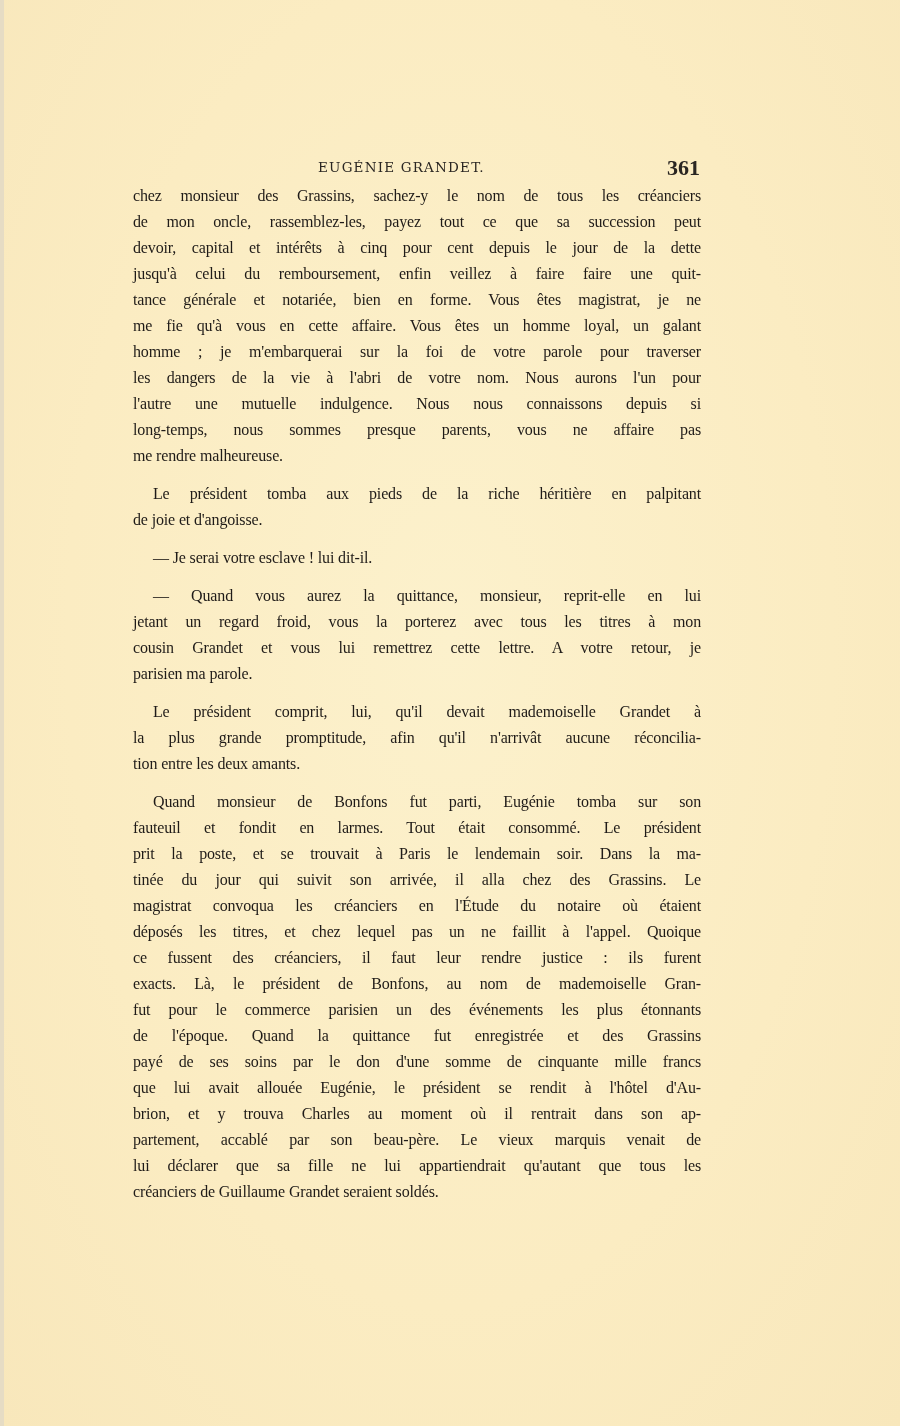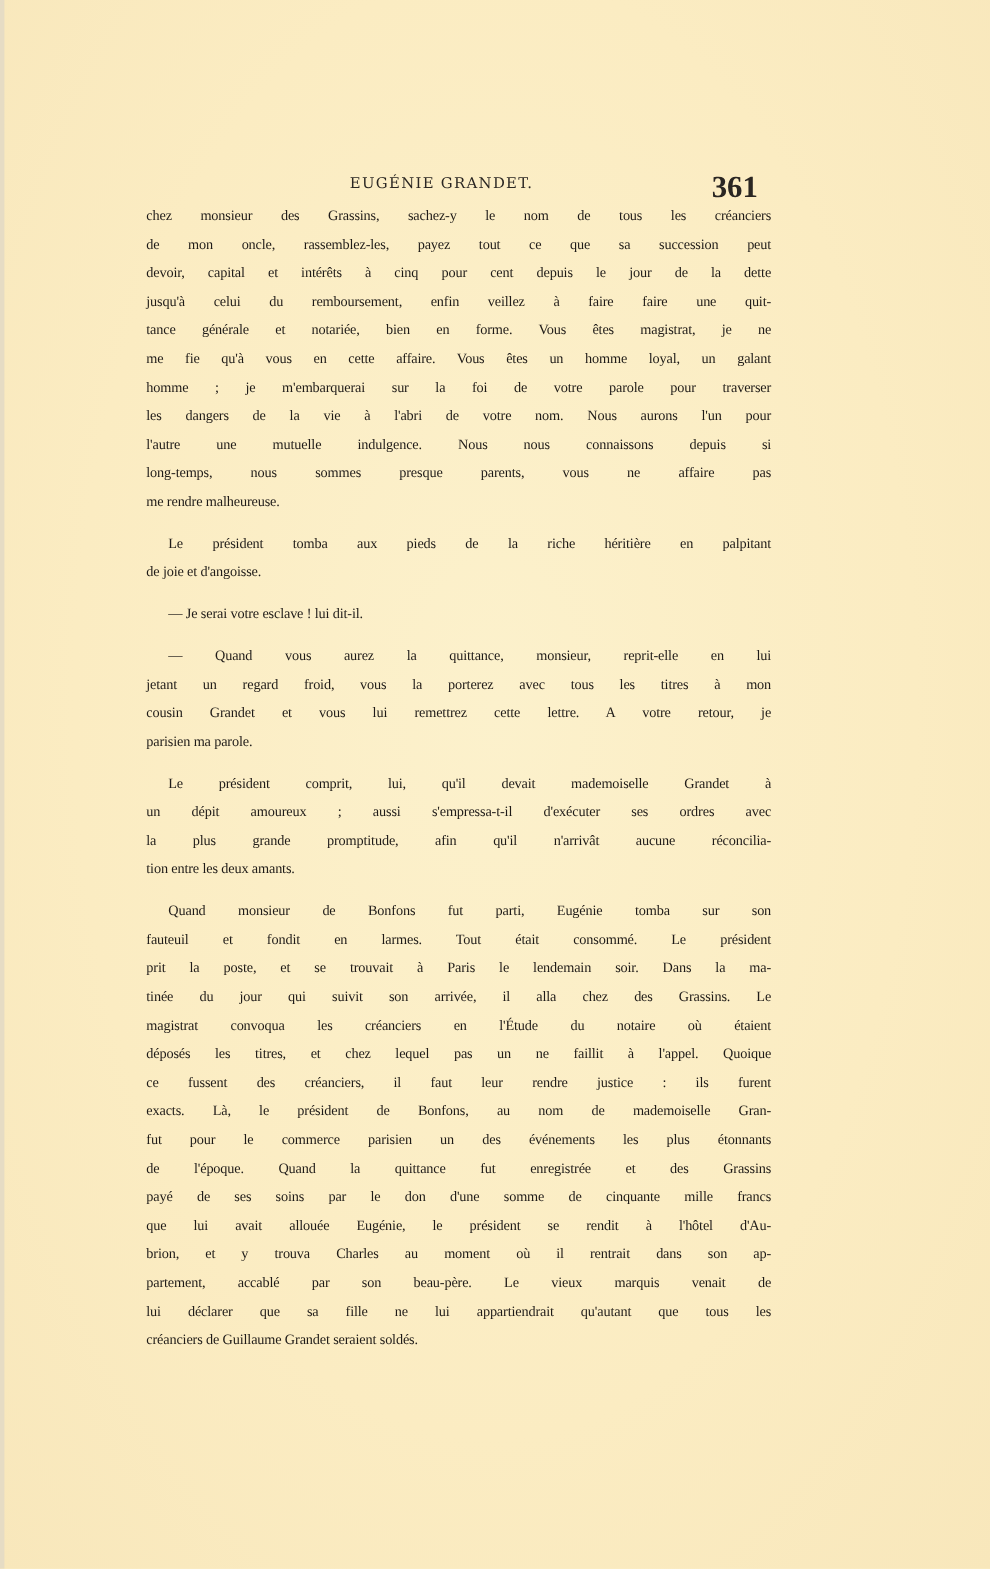--- a/index.html
+++ b/index.html
@@ -38,34 +38,34 @@
     .running-title {
       position: absolute;
       left: 184px;
       top: 4px;
       font-size: 13.5px;
       letter-spacing: 1.2px;
       font-weight: normal;
     }
     .page-number {
       position: absolute;
-      right: 11px;
+      right: 0;
       top: 0;
-      font-size: 28px;
+      font-size: 22px;
       font-family: "Liberation Serif", serif;
       font-weight: bold;
       margin-left: 20px;
     }
     .text-block {
       position: absolute;
       left: 133px;
       top: 183px;
       width: 568px;
       font-family: "Liberation Serif", serif;
-      font-size: 13px;
+      font-size: 16px;
       line-height: 26px;
       color: #1f1b18;
       text-align: justify;
       font-stretch: condensed;
     }
     .line {
       display: block;
       height: 26px;
       white-space: nowrap;
       text-align-last: justify;
@@ -112,21 +112,20 @@
         <span class="line indent last">— Je serai votre esclave ! lui dit-il.</span>
       </div>
       <div class="para">
         <span class="line indent">— Quand vous aurez la quittance, monsieur, reprit-elle en lui</span>
         <span class="line">jetant un regard froid, vous la porterez avec tous les titres à mon</span>
         <span class="line">cousin Grandet et vous lui remettrez cette lettre. A votre retour, je</span>
         <span class="line last">parisien ma parole.</span>
       </div>
       <div class="para">
         <span class="line indent">Le président comprit, lui, qu'il devait mademoiselle Grandet à</span>
-        <span class="line">un dépit amoureux ; aussi s'empressa-t-il d'exécuter ses ordres avec</span>
         <span class="line">la plus grande promptitude, afin qu'il n'arrivât aucune réconcilia-</span>
         <span class="line last">tion entre les deux amants.</span>
       </div>
       <div class="para">
         <span class="line indent">Quand monsieur de Bonfons fut parti, Eugénie tomba sur son</span>
         <span class="line">fauteuil et fondit en larmes. Tout était consommé. Le président</span>
         <span class="line">prit la poste, et se trouvait à Paris le lendemain soir. Dans la ma-</span>
         <span class="line">tinée du jour qui suivit son arrivée, il alla chez des Grassins. Le</span>
         <span class="line">magistrat convoqua les créanciers en l'Étude du notaire où étaient</span>
         <span class="line">déposés les titres, et chez lequel pas un ne faillit à l'appel. Quoique</span>

